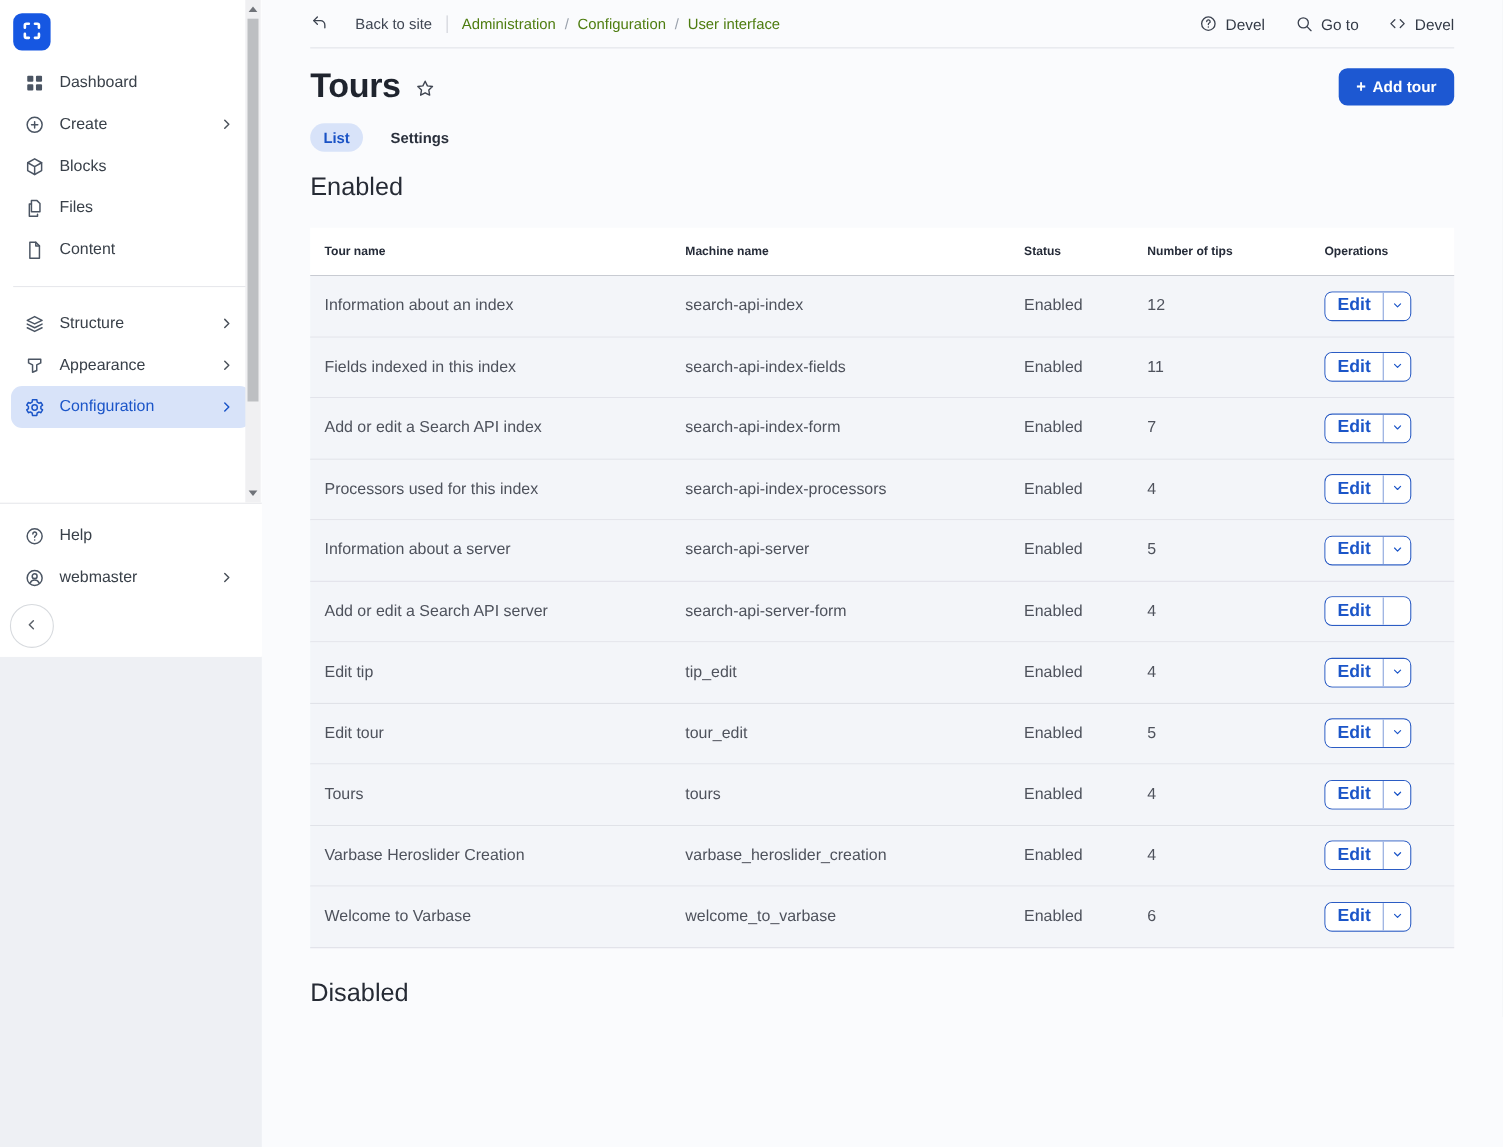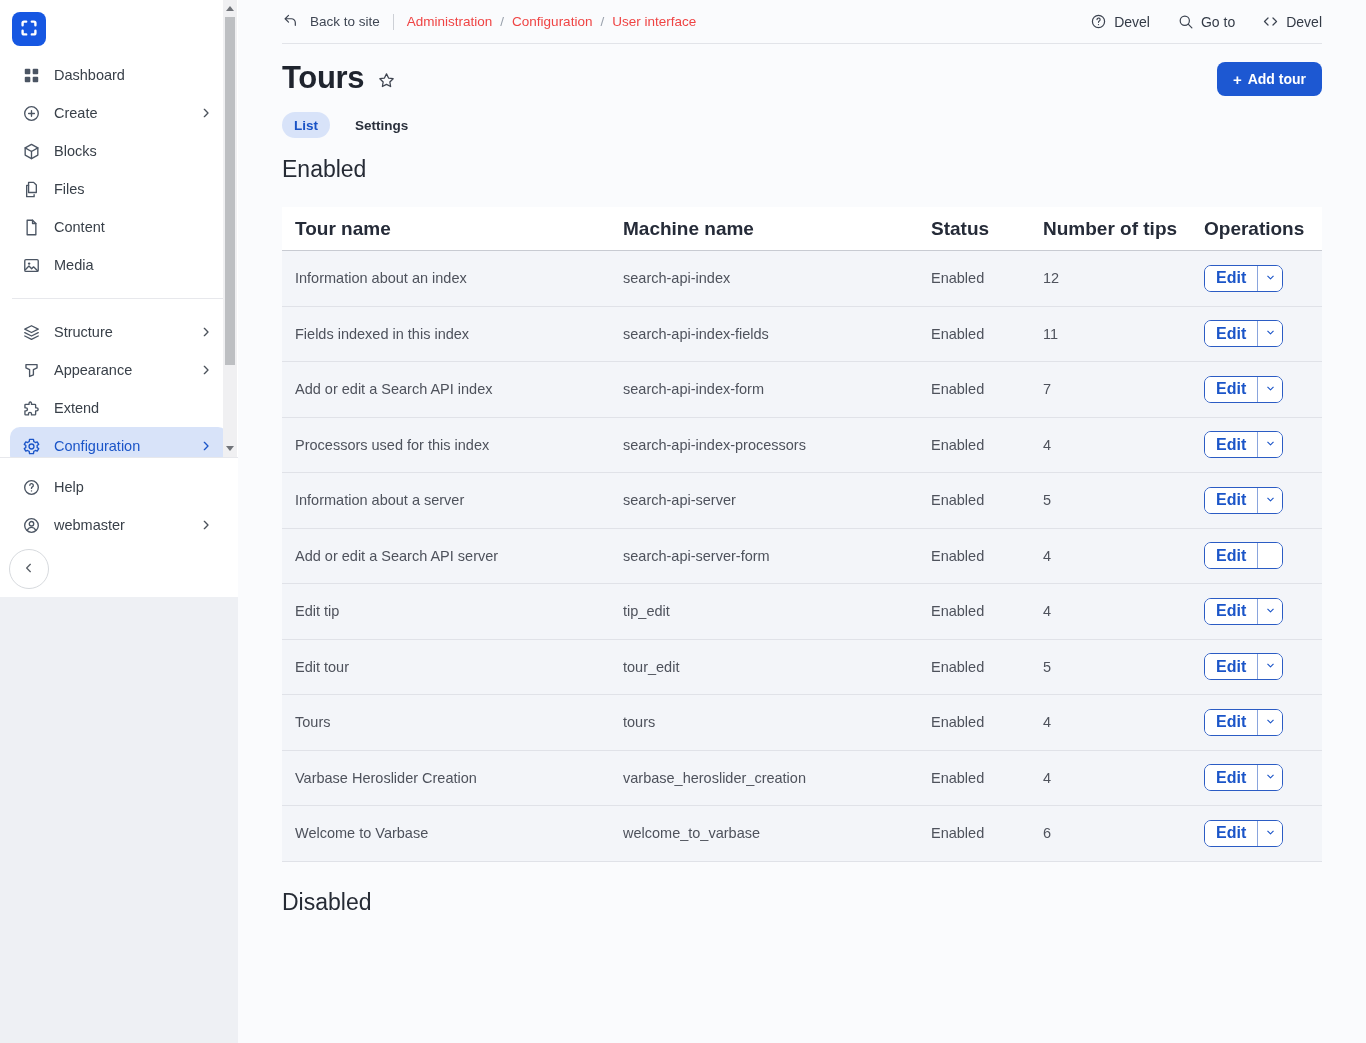--- a/index.html
+++ b/index.html
@@ -62,24 +62,24 @@
   .sb-arrow.up{top:6px;border-bottom:5px solid #707379;}
   .sb-arrow.down{bottom:6px;border-top:5px solid #707379;}
 
   
   .content{flex:1 1 auto;background:var(--content-bg);height:1043px;overflow:hidden;}
   .topbar{
     height:44px;margin:0 44px;border-bottom:1px solid #e2e4e9;
     display:flex;align-items:center;justify-content:space-between;
   }
   .crumbs{display:flex;align-items:center;font-size:13.5px;color:#4a5160;}
-  .back-link{display:flex;align-items:center;gap:11px;color:#3f4653;font-weight:500;cursor:pointer;}
+  .back-link{display:flex;align-items:center;gap:24px;color:#3f4653;font-weight:500;cursor:pointer;}
   .back-link svg{width:17px;height:17px;color:#3c4350;}
   .crumb-pipe{width:1px;height:16px;background:#cdd0d6;margin:0 13px;}
-  .crumb{color:#ef4444;cursor:pointer;}
+  .crumb{color:#4d7c0f;cursor:pointer;}
   .crumb-sep{color:#9aa1ac;margin:0 8px;}
   .topbar-actions{display:flex;align-items:center;gap:27px;}
   .action{display:flex;align-items:center;gap:7px;font-size:14px;color:#333a46;cursor:pointer;}
   .action .aicon{width:17px;height:17px;color:#3c4350;display:flex;}
   .action .aicon svg{width:17px;height:17px;}
 
   .page{padding:0 44px;}
   .page-head{margin-top:16px;display:flex;align-items:flex-start;justify-content:space-between;}
   .title-wrap{display:flex;align-items:center;gap:13px;}
   h1.page-title{margin:0;font-size:31px;font-weight:700;color:#1f242e;letter-spacing:-.3px;}
@@ -97,21 +97,21 @@
     height:26px;padding:0 12px;border-radius:14px;display:flex;align-items:center;
     font-size:13.5px;font-weight:600;color:#2a303c;cursor:pointer;
   }
   .tab.active{background:var(--active-item-bg);color:#1952c5;}
 
   h2.section-heading{margin:18px 0 0;font-size:23px;font-weight:500;color:#262b35;}
 
   .table{margin-top:24px;width:1040px;}
   .thead,.trow{display:grid;grid-template-columns:341px 308px 112px 161px 1fr;align-items:center;}
   .thead{background:#ffffff;height:44px;border-bottom:1px solid #c8cbd2;}
-  .th{font-size:19px;font-weight:700;color:#252b38;}
+  .th{font-size:11px;font-weight:700;color:#252b38;}
   .trow{background:var(--row-bg);height:55.5px;border-bottom:1px solid #e0e2e8;font-size:14.5px;color:#4e525c;}
   .c1{padding-left:13px;}
 
   .split-btn{
     display:inline-flex;align-items:stretch;height:27px;border:1px solid #2b5cc4;border-radius:7px;
     background:#fff;overflow:hidden;
   }
   .split-main{
     padding:0 11px;display:flex;align-items:center;background:#fff;border:none;cursor:pointer;
     color:var(--accent);font-size:16px;font-weight:600;font-family:inherit;
@@ -186,30 +186,20 @@
           </div>
           <div class="nav-item">
             <span class="nicon">
               <svg viewBox="0 0 24 24" fill="none" stroke="currentColor" stroke-width="1.7" stroke-linecap="round" stroke-linejoin="round">
                 <path d="M6.5 2.8h6.8l4.2 4.2v14.2H6.5z"></path>
                 <path d="M13.3 2.8V7h4.2"></path>
               </svg>
             </span>
             <span class="nlabel">Content</span>
           </div>
-          <div class="nav-item">
-            <span class="nicon">
-              <svg viewBox="0 0 24 24" fill="none" stroke="currentColor" stroke-width="1.7" stroke-linecap="round" stroke-linejoin="round">
-                <rect x="3.5" y="4.5" width="17" height="15" rx="1.5"></rect>
-                <circle cx="9" cy="9.6" r="1.5" fill="currentColor" stroke="none"></circle>
-                <path d="M4.5 17l4.3-4.3 3.4 3.4 2.4-2.4 5 5"></path>
-              </svg>
-            </span>
-            <span class="nlabel">Media</span>
-          </div>
           <div class="nav-divider"></div>
           <div class="nav-item">
             <span class="nicon">
               <svg viewBox="0 0 24 24" fill="none" stroke="currentColor" stroke-width="1.7" stroke-linecap="round" stroke-linejoin="round">
                 <path d="M12 3.5l8.5 4.3L12 12 3.5 7.8z"></path>
                 <path d="M3.5 12.2l8.5 4.2 8.5-4.2M3.5 16.4l8.5 4.2 8.5-4.2"></path>
               </svg>
             </span>
             <span class="nlabel">Structure</span>
             <span class="nchev">
@@ -223,28 +213,20 @@
               <svg viewBox="0 0 24 24" fill="none" stroke="currentColor" stroke-width="1.7" stroke-linecap="round" stroke-linejoin="round">
                 <path d="M5 4.5h14v4.2l-4.6 2.3v6.5l-4.8 2V11L5 8.7z"></path>
               </svg>
             </span>
             <span class="nlabel">Appearance</span>
             <span class="nchev">
               <svg viewBox="0 0 24 24" fill="none" stroke="currentColor" stroke-width="2" stroke-linecap="round" stroke-linejoin="round">
                 <path d="M9.5 6.5l5.5 5.5-5.5 5.5"></path>
               </svg>
             </span>
-          </div>
-          <div class="nav-item">
-            <span class="nicon">
-              <svg viewBox="0 0 24 24" fill="none" stroke="currentColor" stroke-width="1.7" stroke-linecap="round" stroke-linejoin="round">
-                <path d="M10.1 3.6c1 0 1.9.8 1.9 1.9v1.3h4.3c.5 0 .9.4.9.9v3.5h1.3a1.9 1.9 0 1 1 0 3.8h-1.3v4.2c0 .5-.4.9-.9.9h-4.3v-1.3a1.9 1.9 0 1 0-3.8 0v1.3H4.6a.9.9 0 0 1-.9-.9v-4.2H5a1.9 1.9 0 1 0 0-3.8H3.7V7.7c0-.5.4-.9.9-.9h4.3V5.5c0-1.1.9-1.9 1.9-1.9z"></path>
-              </svg>
-            </span>
-            <span class="nlabel">Extend</span>
           </div>
           <div class="nav-item active">
             <span class="nicon">
               <svg viewBox="0 0 24 24" fill="none" stroke="currentColor" stroke-width="1.7" stroke-linecap="round" stroke-linejoin="round">
                 <circle cx="12" cy="12" r="3.1"></circle>
                 <path d="M19.2 12c0-.4 0-.8-.1-1.2l2-1.5-1.9-3.2-2.3.9a7.2 7.2 0 0 0-2-1.2L14.5 3h-5l-.4 2.8a7.2 7.2 0 0 0-2 1.2l-2.3-.9L2.9 9.3l2 1.5a7.2 7.2 0 0 0 0 2.4l-2 1.5 1.9 3.2 2.3-.9a7.2 7.2 0 0 0 2 1.2l.4 2.8h5l.4-2.8a7.2 7.2 0 0 0 2-1.2l2.3.9 1.9-3.2-2-1.5c.1-.4.1-.8.1-1.2z"></path>
               </svg>
             </span>
             <span class="nlabel">Configuration</span>
             <span class="nchev">

